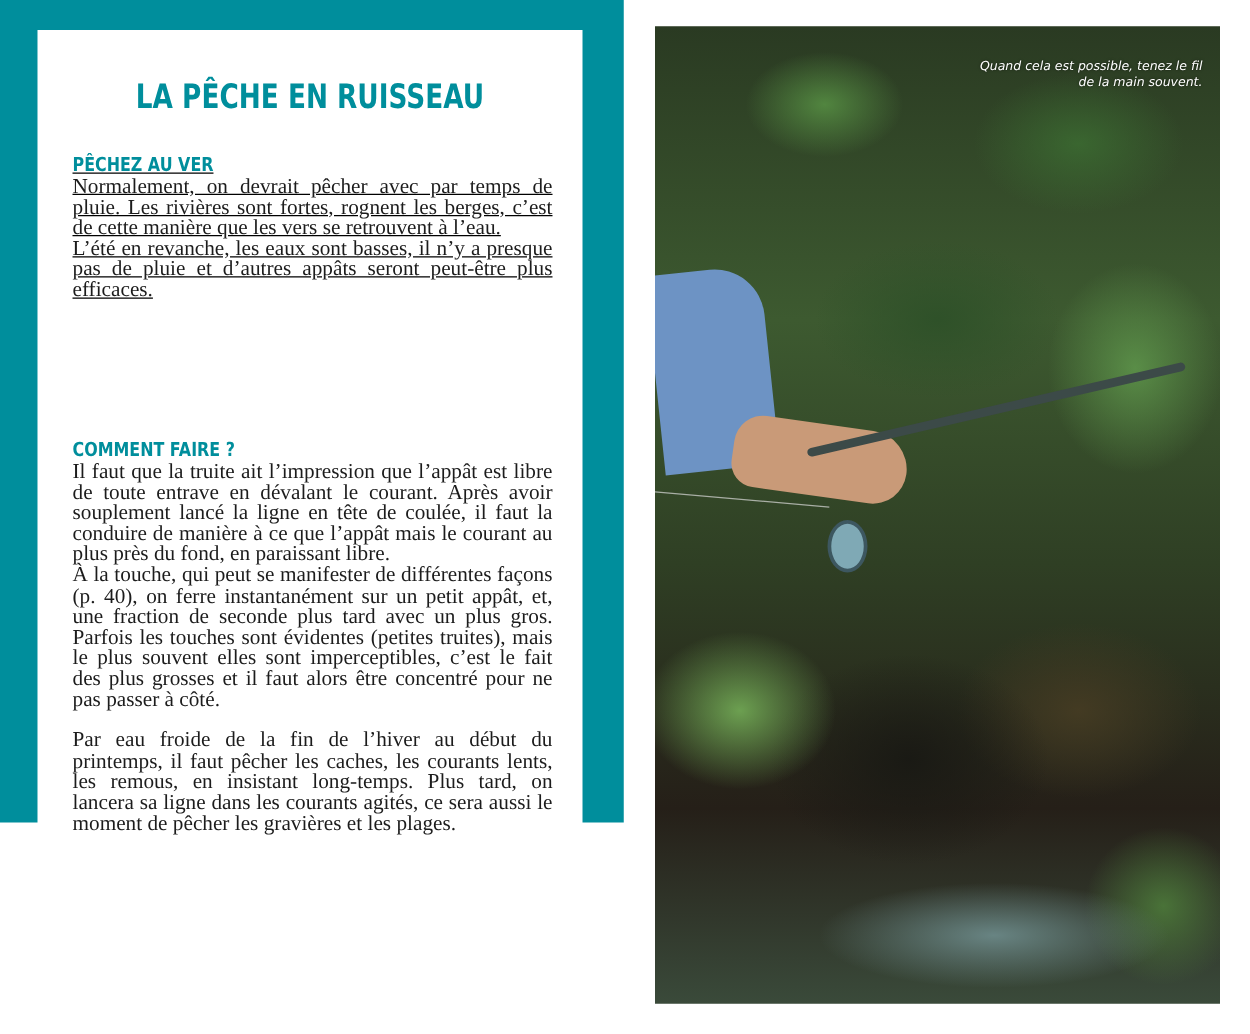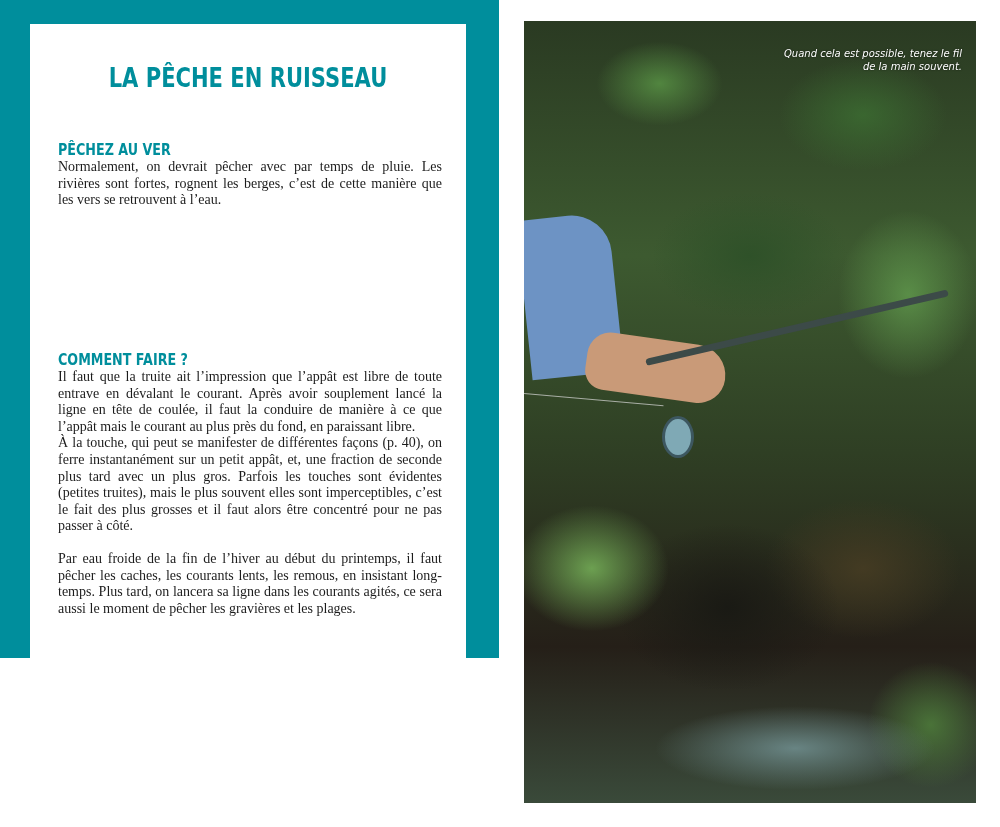--- a/index.html
+++ b/index.html
@@ -24,21 +24,21 @@
   }
   .section { position: absolute; left: 28px; width: 384px; }
   .section-heading {
     font-family: "DejaVu Sans", sans-serif; font-weight: bold;
     font-size: 15.5px; color: #008e9c; line-height: 18px;
     transform: scaleX(0.82); transform-origin: left;
     white-space: nowrap;
   }
   .para {
     margin: 0; font-family: "Liberation Serif", serif;
-    font-size: 14px; line-height: 16.6px; color: #1c1c1c;
+    font-size: 17px; line-height: 16.6px; color: #1c1c1c;
     text-align: justify;
   }
   .para.last { text-align-last: left; }
   .gap { height: 16px; }
 
   .photo {
     position: absolute; left: 524px; top: 21px; width: 452px; height: 782px;
     overflow: hidden;
     background:
       radial-gradient(ellipse 90px 60px at 30% 8%, rgba(90,150,70,.8), transparent 70%),
@@ -83,23 +83,24 @@
     margin-top: 17px;
   }
 </style>
 </head>
 <body>
 
 <div class="left-panel">
   <div class="card">
     <div class="page-title">LA PÊCHE EN RUISSEAU</div>
 
-    <div class="section" style="top:117px;">
+    <div class="section" style="top:99px;text-decoration:underline;">
       <div class="section-heading">PÊCHEZ AU VER</div>
       <p class="para last">Normalement, on devrait pêcher avec par temps de pluie. Les rivières sont fortes, rognent les berges, c’est de cette manière que les vers se retrouvent à l’eau.</p>
+      <p class="para last">L’été en revanche, les eaux sont basses, il n’y a presque pas de pluie et d’autres appâts seront peut-être plus efficaces.</p>
     </div>
 
     <div class="section" style="top:327px;">
       <div class="section-heading">COMMENT FAIRE ?</div>
       <p class="para last">Il faut que la truite ait l’impression que l’appât est libre de toute entrave en dévalant le courant. Après avoir souplement lancé la ligne en tête de coulée, il faut la conduire de manière à ce que l’appât mais le courant au plus près du fond, en paraissant libre.</p>
       <p class="para last">À la touche, qui peut se manifester de différentes façons (p. 40), on ferre instantanément sur un petit appât, et, une fraction de seconde plus tard avec un plus gros. Parfois les touches sont évidentes (petites truites), mais le plus souvent elles sont imperceptibles, c’est le fait des plus grosses et il faut alors être concentré pour ne pas passer à côté.</p>
       <div class="gap"></div>
       <p class="para last">Par eau froide de la fin de l’hiver au début du printemps, il faut pêcher les caches, les courants lents, les remous, en insistant long-temps. Plus tard, on lancera sa ligne dans les courants agités, ce sera aussi le moment de pêcher les gravières et les plages.</p>
     </div>
   </div>

